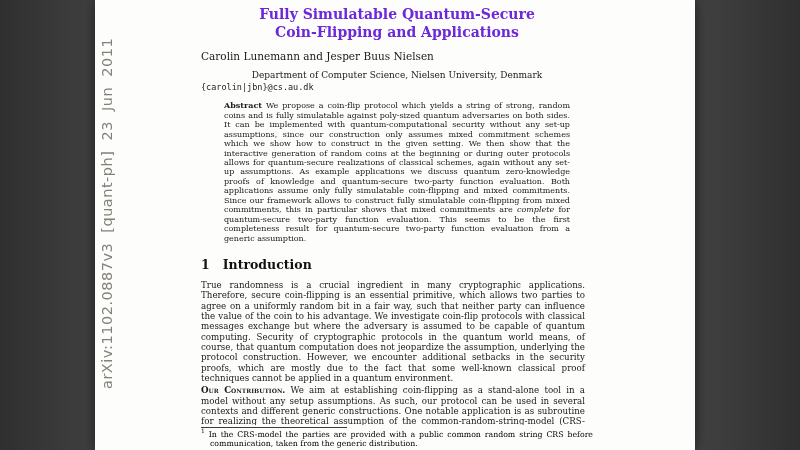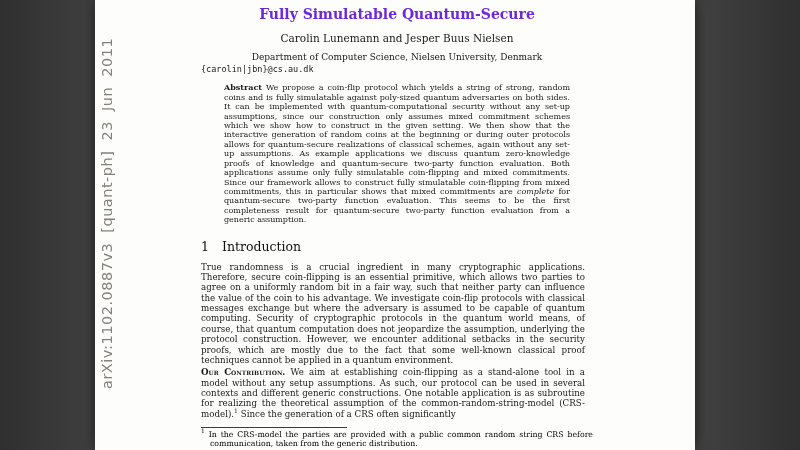--- a/index.html
+++ b/index.html
@@ -44,40 +44,40 @@
     padding-top: 5px;
     color: #1a1a1a;
   }
   .title {
     text-align: center;
     font-weight: bold;
     font-size: 14px;
     line-height: 1.3;
     color: #6d28d9;
   }
-  .authors { text-align: center; font-size: 10.5px; margin-top: 9px; }
+  .authors { font-size: 10.5px; margin-top: 9px; }
   .affiliation { text-align: center; font-size: 9px; margin-top: 8px; }
   .email {
     text-align: left;
     font-family: "DejaVu Sans Mono", monospace;
     font-size: 8.5px;
     margin-top: 2px;
   }
   .abstract {
     width: 346px;
     margin: 9px auto 0 auto;
     font-size: 8px;
     line-height: 1.18;
     text-align: justify;
   }
   .abstract .abs-label { font-weight: bold; margin-right: 4px; }
   .abstract em { font-style: italic; }
   .section {
     font-size: 12.5px;
-    font-weight: normal;
+    font-weight: bold;
     margin-top: 14px;
     color: #111;
   }
   .section .num { margin-right: 13px; }
   .para {
     font-size: 8.7px;
     line-height: 1.19;
     text-align: justify;
     margin: 8px 8px 0 0;
   }
@@ -109,20 +109,21 @@
 
 <div class="bg">
   <div class="page">
 
     <div class="watermark">arXiv:1102.0887v3 [quant-ph] 23 Jun 2011</div>
 
     <div class="content">
 
       <div class="title">
         <span>Fully Simulatable Quantum-Secure</span><br>
+        <span>Coin-Flipping and Applications</span>
       </div>
 
       <div class="authors">Carolin Lunemann and Jesper Buus Nielsen</div>
 
       <div class="affiliation">Department of Computer Science, Nielsen University, Denmark</div>
 
       <div class="email">{carolin|jbn}@cs.au.dk</div>
 
       <div class="abstract"><span class="abs-label">Abstract</span><span>We propose a coin-flip protocol which yields a string of strong, random coins and is fully simulatable against poly-sized quantum adversaries on both sides. It can be implemented with quantum-computational security without any set-up assumptions, since our construction only assumes mixed commitment schemes which we show how to construct in the given setting. We then show that the interactive generation of random coins at the beginning or during outer protocols allows for quantum-secure realizations of classical schemes, again without any set-up assumptions. As example applications we discuss quantum zero-knowledge proofs of knowledge and quantum-secure two-party function evaluation. Both applications assume only fully simulatable coin-flipping and mixed commitments. Since our framework allows to construct fully simulatable coin-flipping from mixed commitments, this in particular shows that mixed commitments are </span><em>complete</em><span> for quantum-secure two-party function evaluation. This seems to be the first completeness result for quantum-secure two-party function evaluation from a generic assumption.</span></div>
 

